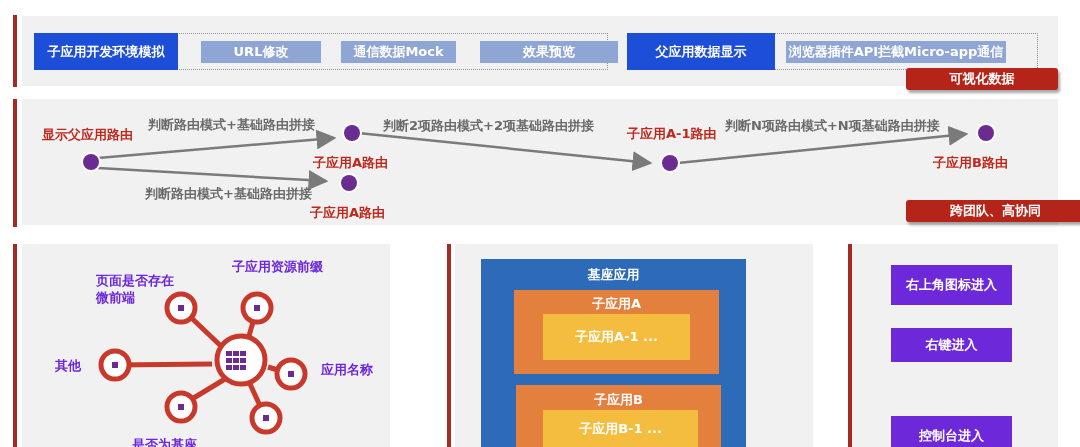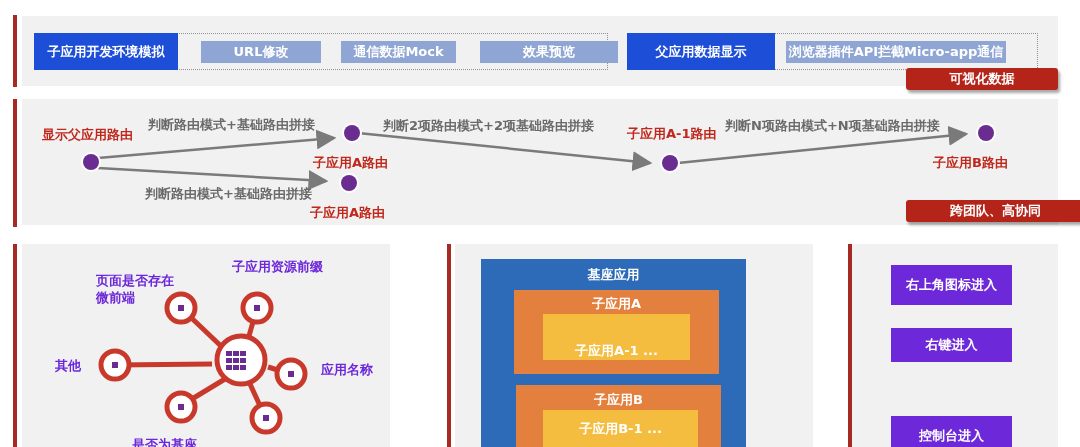--- a/index.html
+++ b/index.html
@@ -137,21 +137,21 @@
 
 <div class="panel" style="left:455px;top:244px;width:358px;height:203px;"></div>
 <div class="redbar" style="left:447px;top:244px;height:203px;"></div>
 
 <div class="box" style="left:481px;top:259px;width:265px;height:188px;background:#2d6bb8;">
   <span style="margin-top:7px;">基座应用</span>
 </div>
 <div class="box" style="left:514px;top:290px;width:205px;height:84px;background:#e3803e;">
   <span style="margin-top:5px;">子应用A</span>
 </div>
-<div class="box" style="left:543px;top:314px;width:147px;height:46px;background:#f4bd40;align-items:flex-end;">
+<div class="box" style="left:543px;top:314px;width:147px;height:46px;background:#f4bd40;align-items:center;">
   <span>子应用A-1 ...</span>
 </div>
 <div class="box" style="left:516px;top:385px;width:205px;height:62px;background:#e3803e;">
   <span style="margin-top:6px;">子应用B</span>
 </div>
 <div class="box" style="left:543px;top:410px;width:155px;height:37px;background:#f4bd40;align-items:center;">
   <span>子应用B-1 ...</span>
 </div>
 
 <div class="panel" style="left:852px;top:244px;width:206px;height:203px;"></div>

